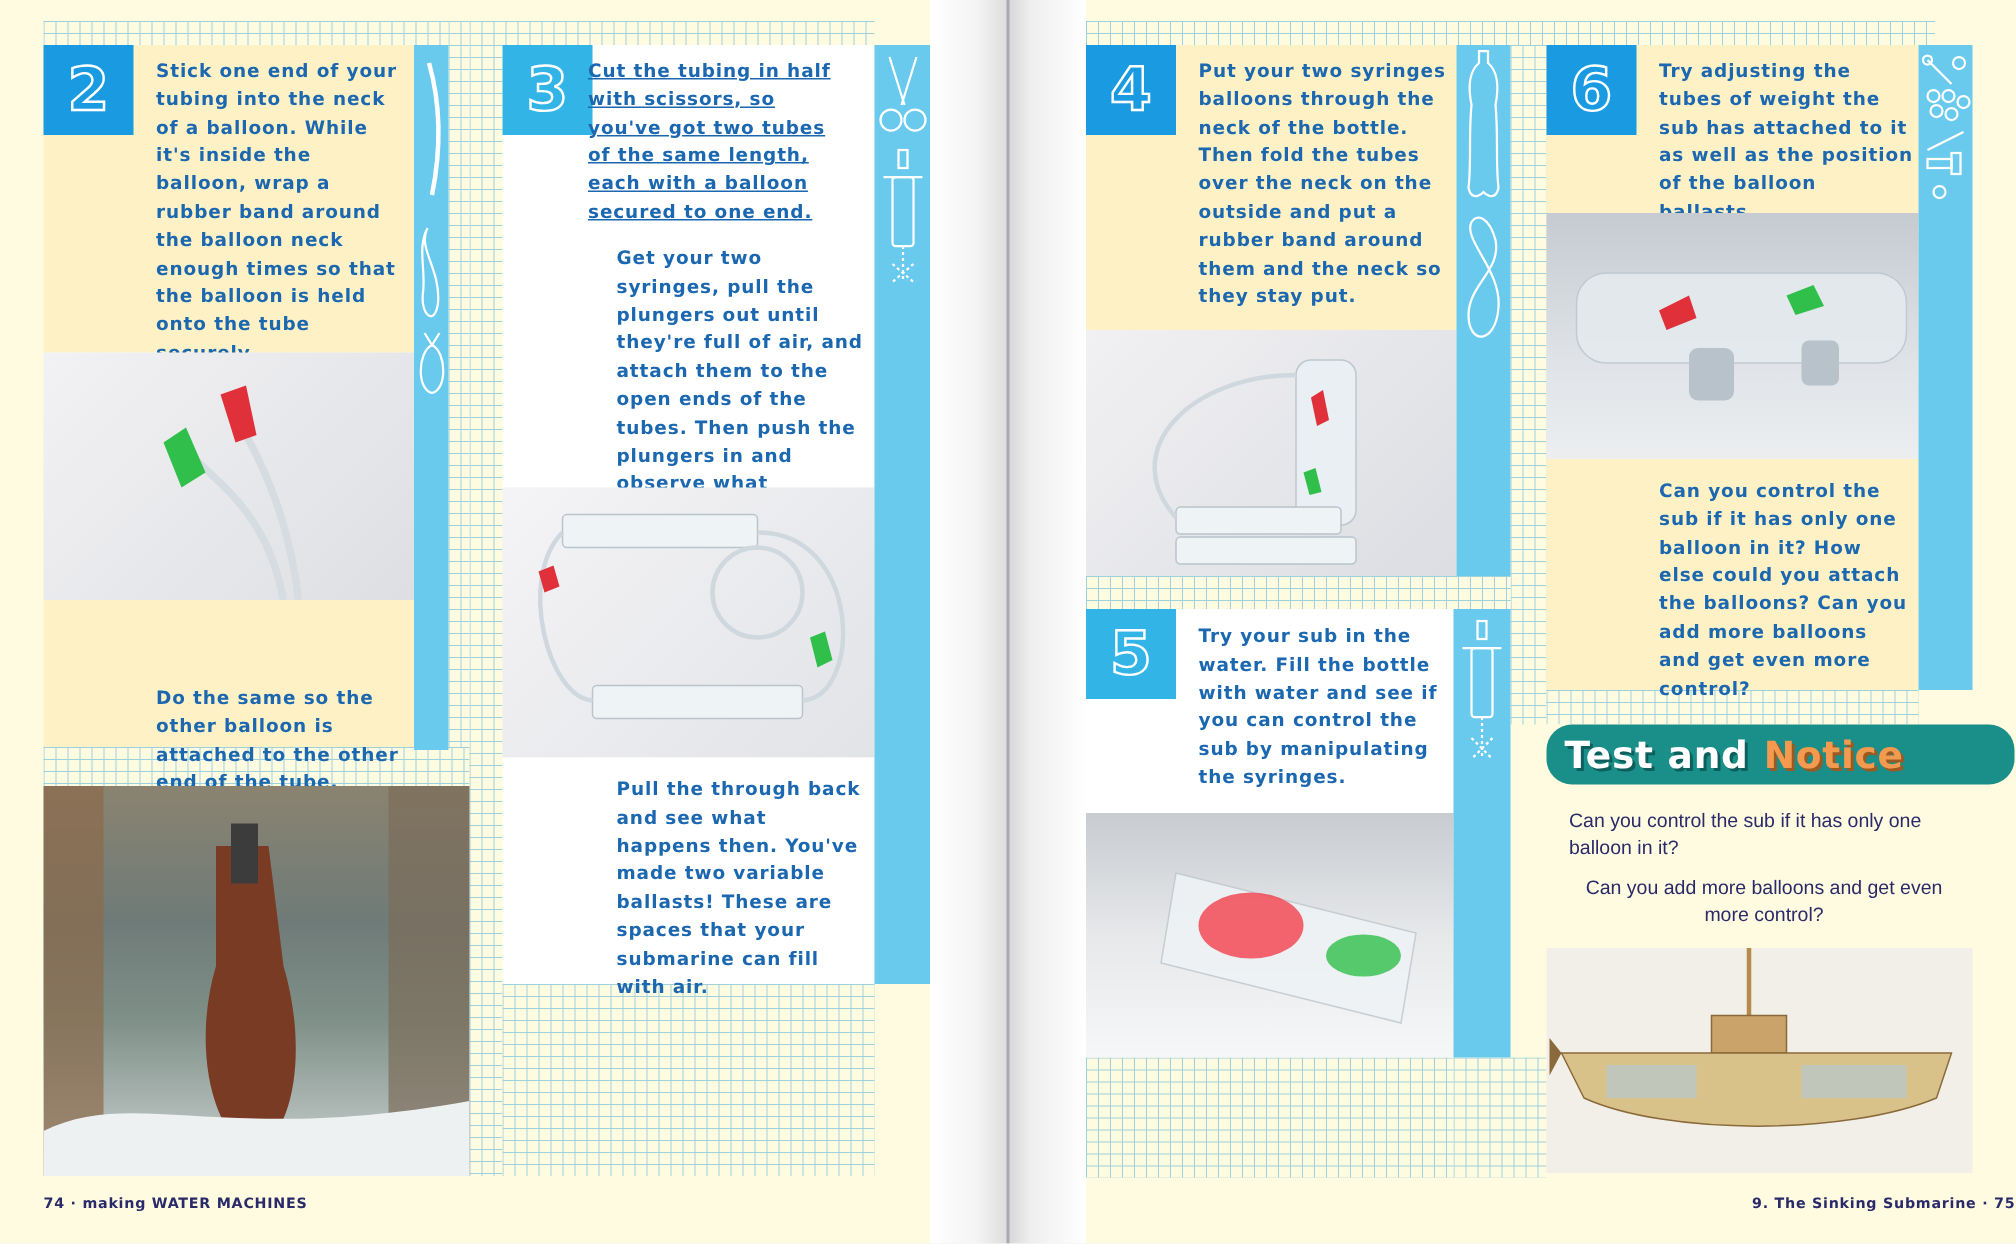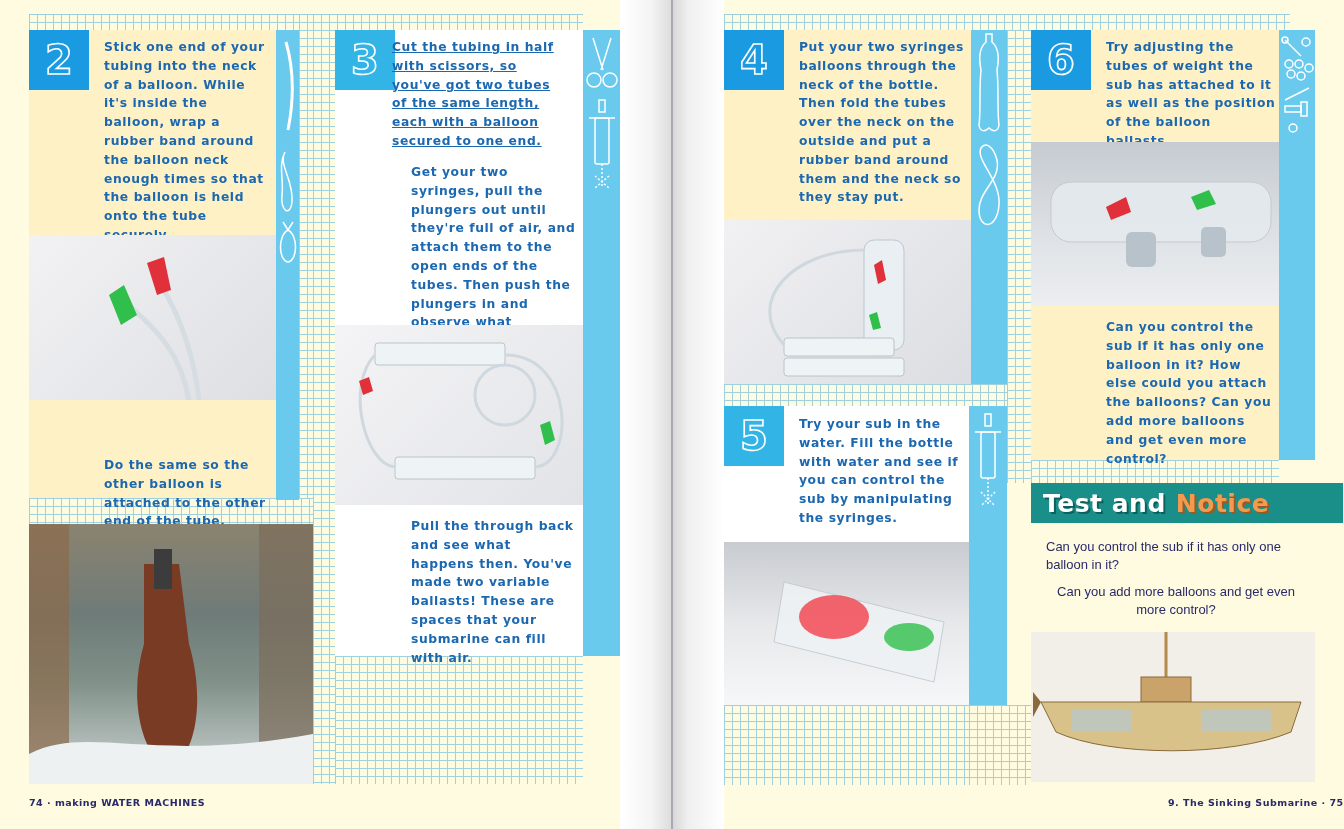--- a/index.html
+++ b/index.html
@@ -19,21 +19,21 @@
   .num{position:absolute;width:60px;height:60px;display:flex;align-items:center;justify-content:center;
     color:#fff;font-family:"DejaVu Sans",sans-serif;font-weight:bold;font-size:40px;}
   .num span{color:transparent;-webkit-text-stroke:1.6px #ffffff;}
   .num.dark{background:#1a9ae0;}
   .num.light{background:#32b4e6;}
   .txt{position:absolute;color:#1b68b0;font-family:"DejaVu Sans",sans-serif;font-size:12.3px;line-height:18.8px;letter-spacing:0.6px;font-weight:bold;}
   .strip{position:absolute;background:#69caee;}
   .photo{position:absolute;overflow:hidden;}
   .footer{position:absolute;top:797px;font-family:"DejaVu Sans",sans-serif;font-size:9.5px;color:#2a2a6a;letter-spacing:0.5px;font-weight:bold;}
   .tn-head{position:absolute;left:1031px;top:483px;width:312px;height:40px;background:#1a8f8a;display:flex;align-items:center;padding-left:12px;box-sizing:border-box;
-    font-family:"DejaVu Sans",sans-serif;font-weight:bold;font-size:25px;letter-spacing:0.5px;}
+    font-family:"DejaVu Sans",sans-serif;font-weight:bold;font-size:25px;letter-spacing:0.5px;border-radius:17px;}
   .tn-head .w1{color:#ffffff;text-shadow:2px 2px 0 #0d5f5b;}
   .tn-head .w2{color:#f39a4e;text-shadow:2px 2px 0 #9b5a22;margin-left:10px;}
   .tn-body{position:absolute;left:1046px;color:#2a2a6a;font-family:"Liberation Sans",sans-serif;font-size:13px;line-height:18px;width:260px;}
   svg{display:block;}
 </style>
 </head>
 <body>
 
 <div class="page" id="page-left"></div>
 

